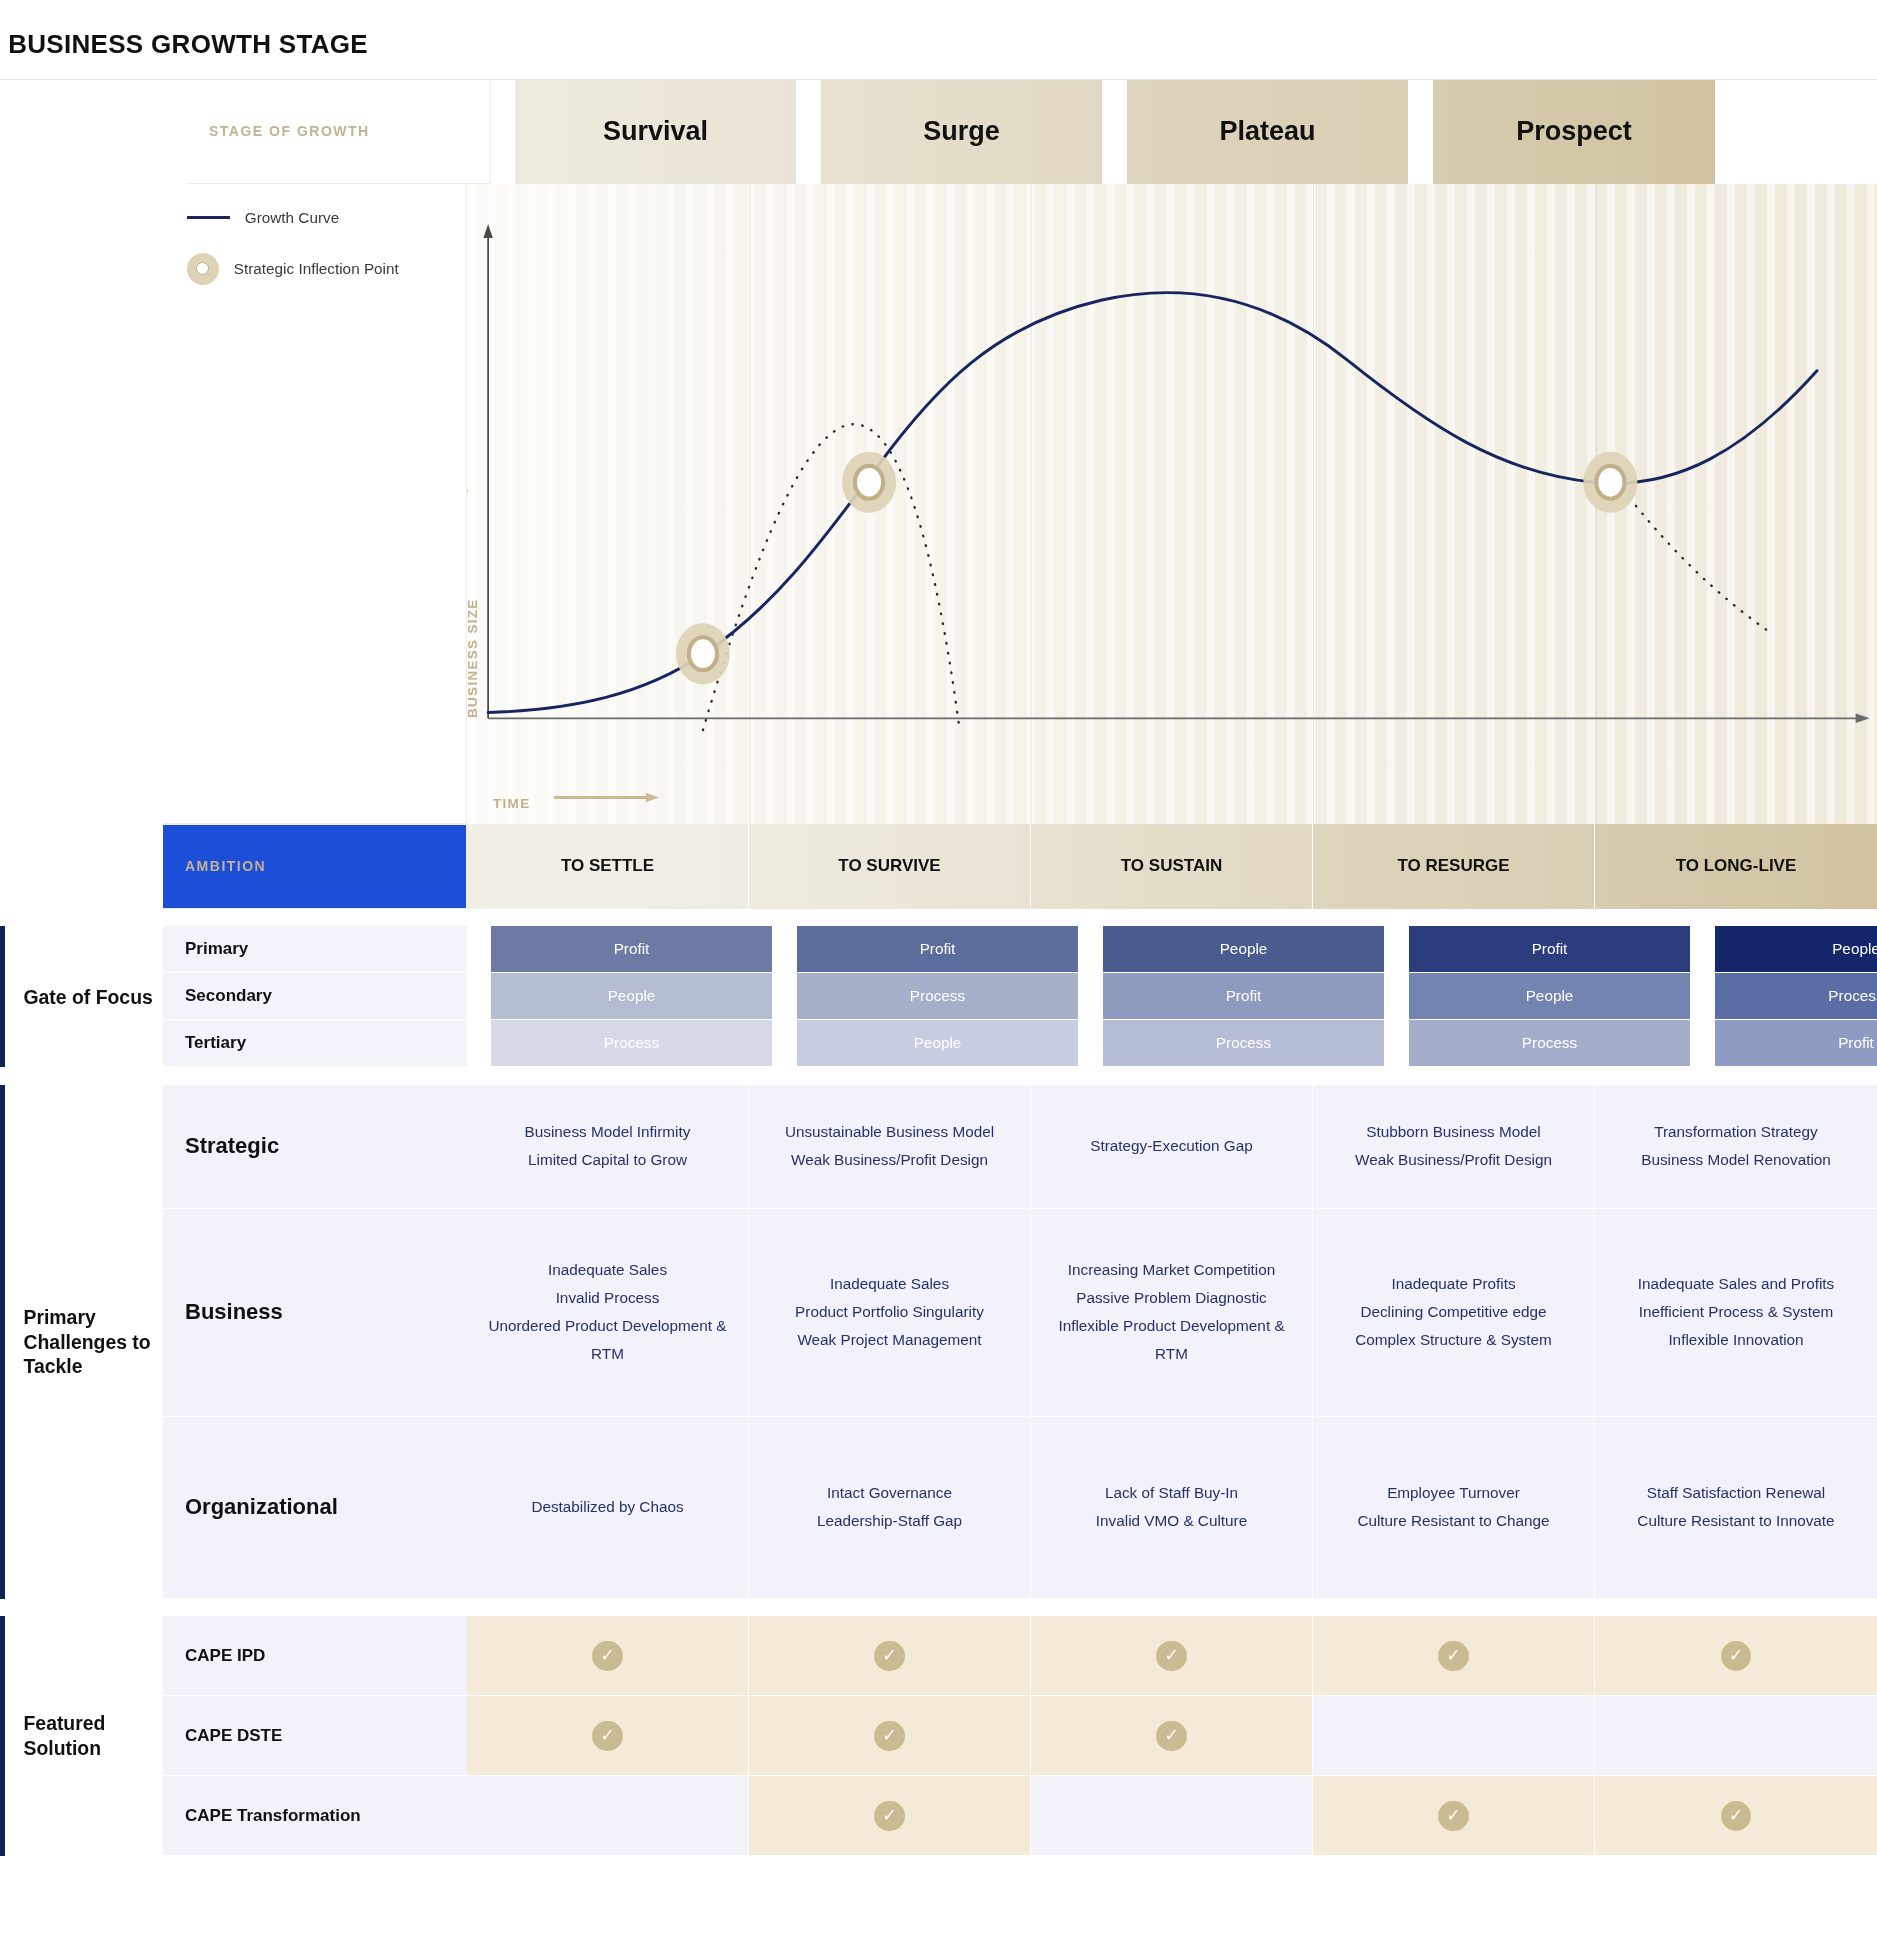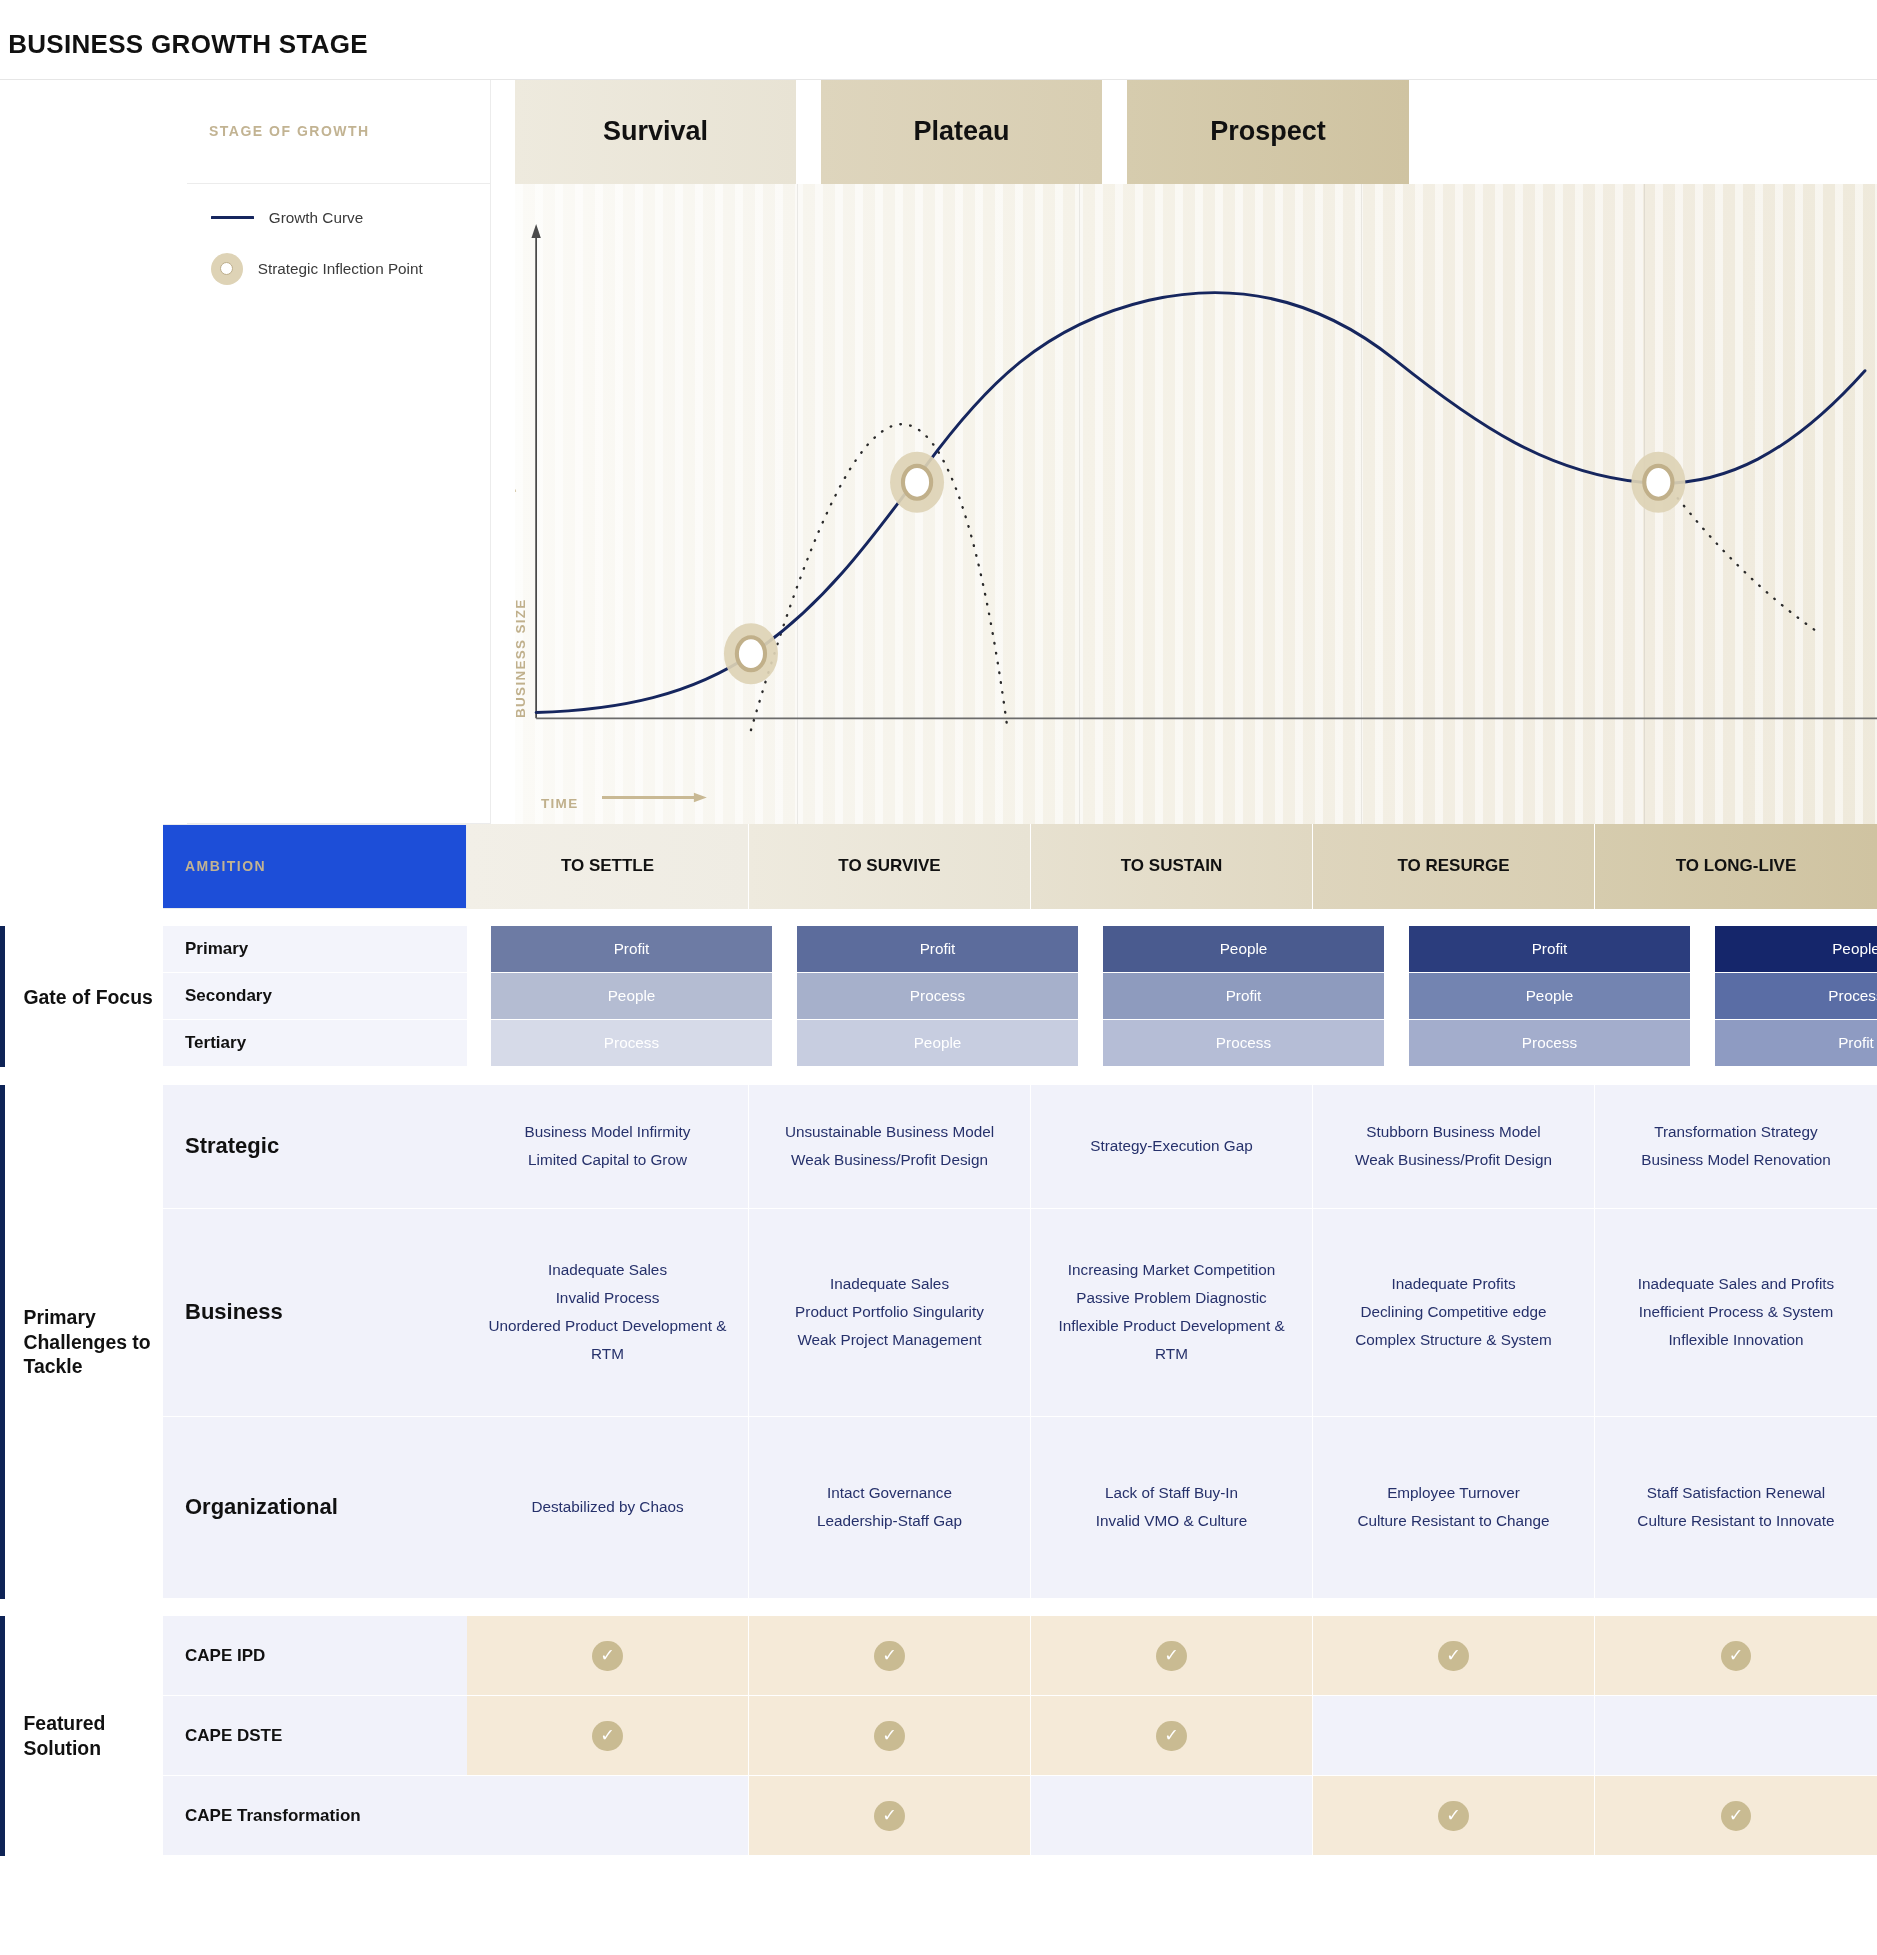--- a/index.html
+++ b/index.html
@@ -53,21 +53,21 @@
   .stage-cell:last-child { border-right: none; }
 
   
   .tint0 { background: linear-gradient(90deg,#f2efe7,#efece3); }
   .tint1 { background: linear-gradient(90deg,#eeeade,#e8e3d4); }
   .tint2 { background: linear-gradient(90deg,#e7e1d0,#e0d8c2); }
   .tint3 { background: linear-gradient(90deg,#ded5bd,#d8ceb2); }
   .tint4 { background: linear-gradient(90deg,#d6ccae,#cfc3a1); }
 
   
-  .chart-row { height: 640px; gap: 24px; }
+  .chart-row { height: 640px; }
   .chart-row .rowlabel {
     border-right: 0.6px solid #ececec;
     border-bottom: 0.6px solid #ececec;
     background: #fff;
     padding: 25px 0 0 23.5px;
   }
   .legend-item { display: flex; align-items: center; margin-bottom: 26px; }
   .legend-line {
     width: 43px; height: 3.5px; background: #16265e; border-radius: 0.6px;
     margin-right: 15.3px; flex: 0 0 43px;
@@ -201,20 +201,21 @@
 <div class="page-title">BUSINESS GROWTH STAGE</div>
 
 <div class="top-block">
 
   <div class="grid-row stage-header-row">
     <div class="gutter"></div>
     <div class="rowlabel">
       <span class="kicker">STAGE OF GROWTH</span>
     </div>
     <div class="datacell stage-cell tint1">Survival</div>
+    <div class="datacell stage-cell tint2">Surge</div>
     <div class="datacell stage-cell tint3">Plateau</div>
     <div class="datacell stage-cell tint4">Prospect</div>
   </div>
 
   <div class="grid-row chart-row">
     <div class="gutter"></div>
 
     <div class="rowlabel">
       <div class="legend-item">
         <span class="legend-line"></span>

